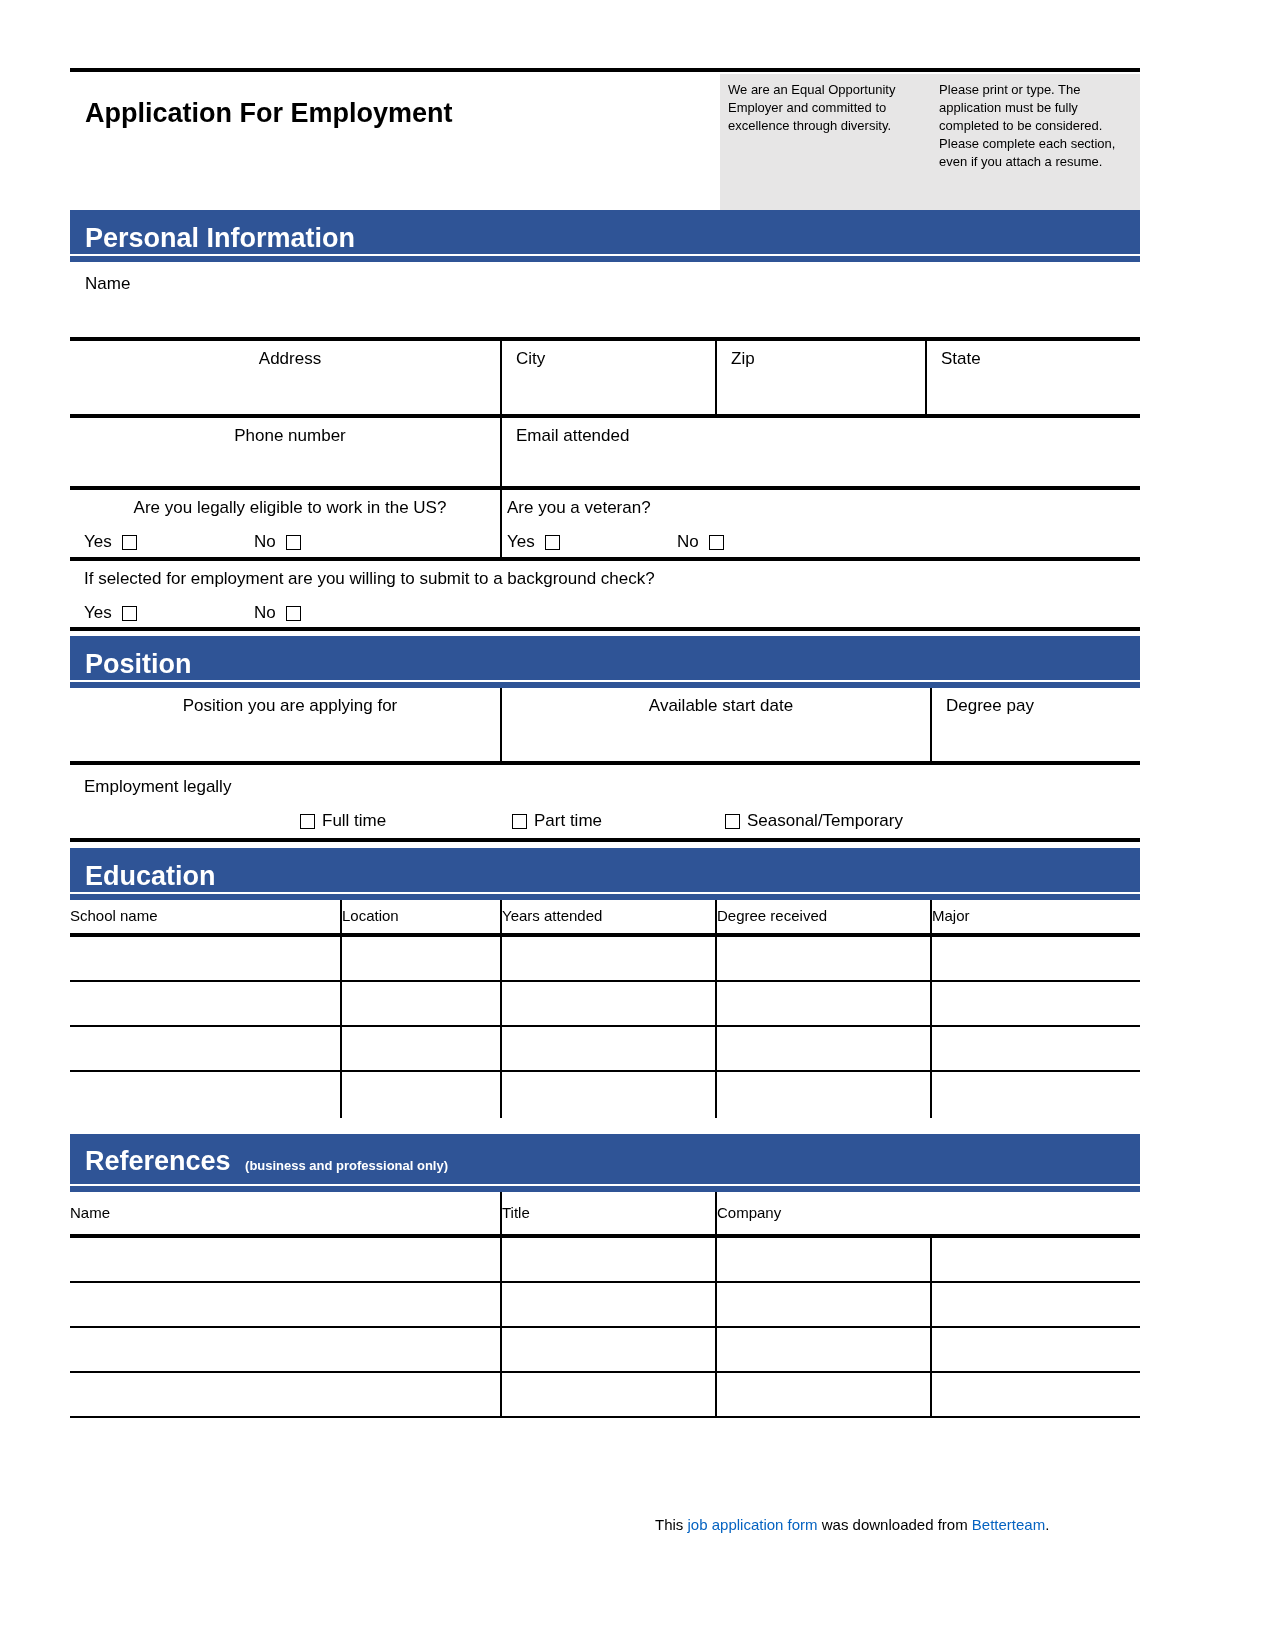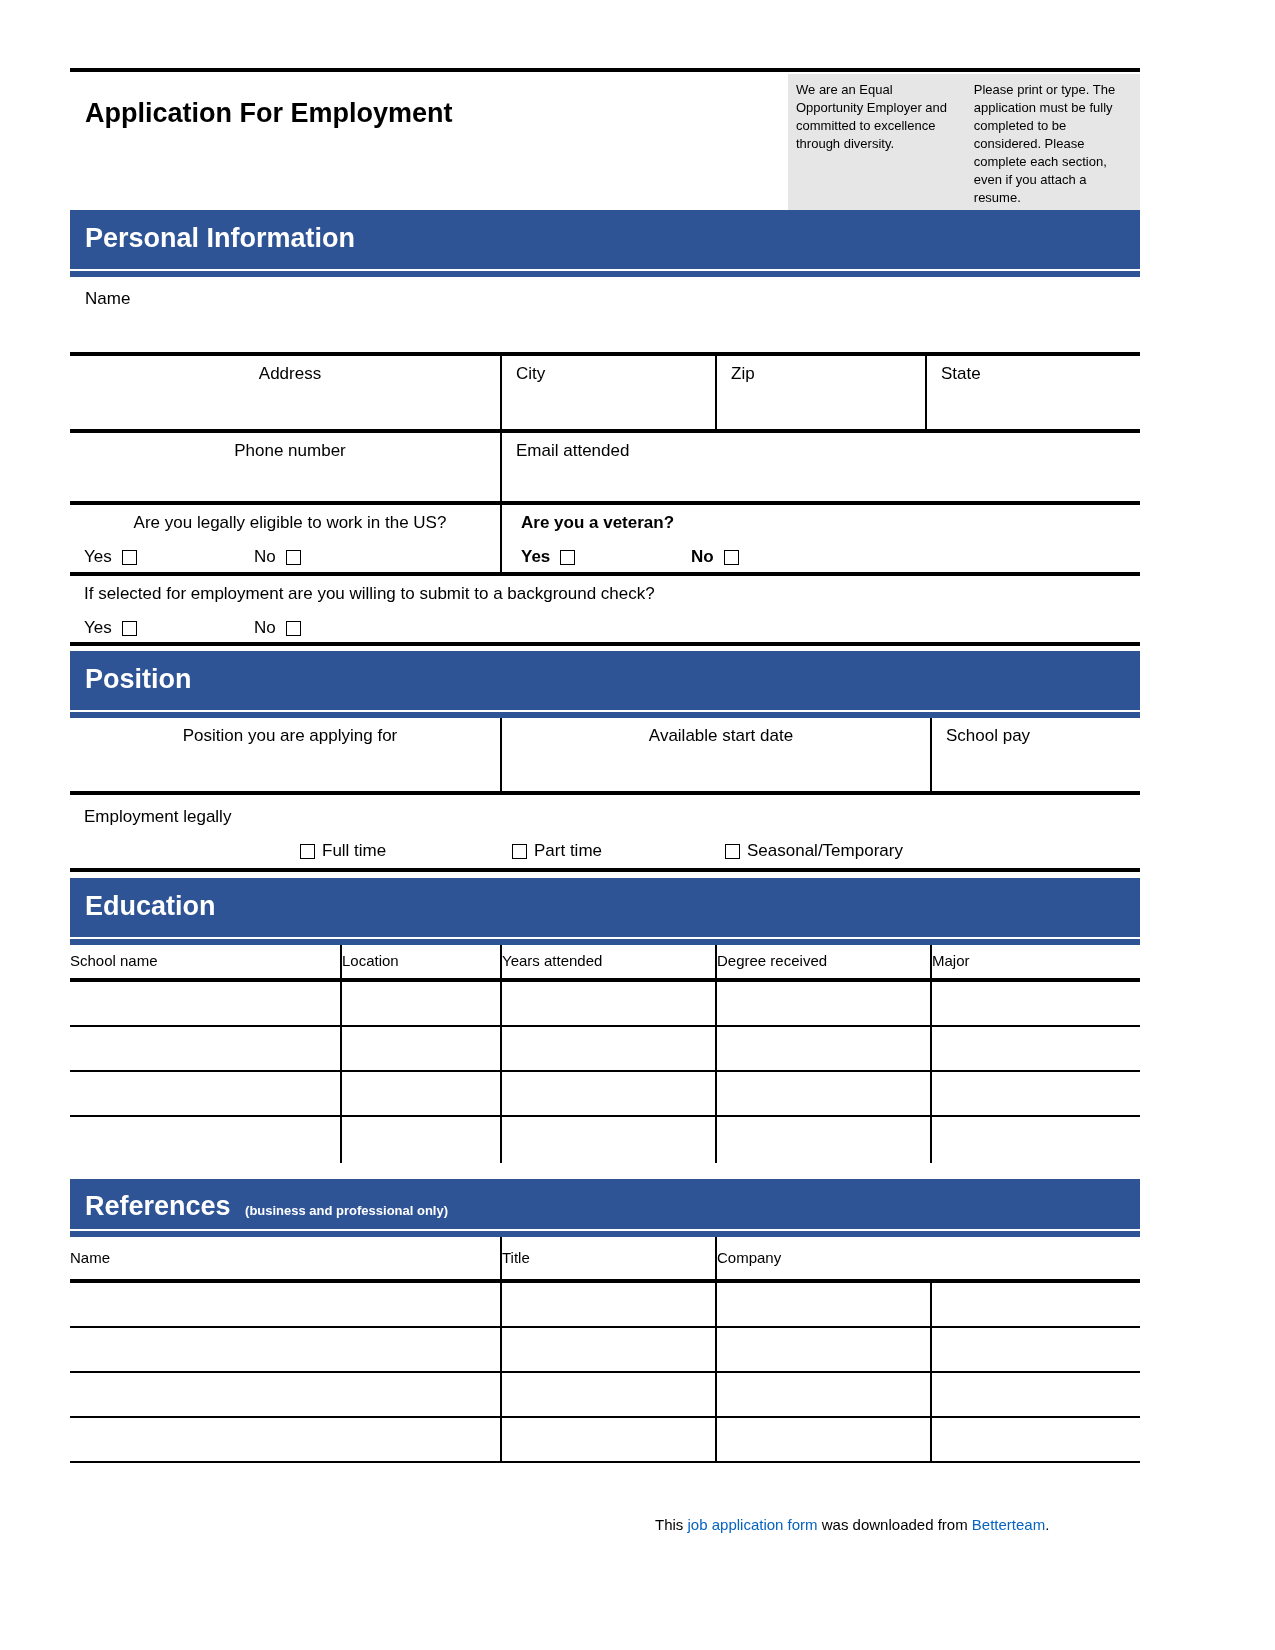--- a/index.html
+++ b/index.html
@@ -4,37 +4,37 @@
 <style>
   * { margin:0; padding:0; box-sizing:border-box; }
   body { background:#ffffff; font-family:"Liberation Sans", sans-serif; color:#000; }
   .page { position:relative; width:1275px; height:1650px; background:#fff; overflow:hidden; }
   .content { position:absolute; left:70px; top:0; width:1070px; }
 
   .top-rule { margin-top:68px; border-top:4px solid #000; height:0; }
 
   .header { display:flex; justify-content:space-between; height:138px; }
   .title { font-size:27px; font-weight:bold; margin:26px 0 0 15px; }
-  .notice-box { width:352px; background:#e7e6e6; margin-top:2px; padding:7px 8px 10px 8px; display:flex; gap:26px; align-items:flex-start; }
+  .notice-box { width:420px; background:#e7e6e6; margin-top:2px; padding:7px 8px 10px 8px; display:flex; gap:26px; align-items:flex-start; }
   .notice { font-size:13px; line-height:1.38; }
   .notice.left { width:190px; }
   .notice.right { width:198px; }
 
-  .section-bar { position:relative; height:67px; background:#2f5496; color:#fff; padding:13px 0 0 15px; }
+  .section-bar { position:relative; height:52px; background:#2f5496; color:#fff; padding:13px 0 0 15px; }
   .section-bar::after { content:""; position:absolute; left:0; right:0; bottom:6px; height:2px; background:#fff; }
   .bar-title { font-size:27px; font-weight:bold; }
   .bar-qualifier { font-size:13px; font-weight:bold; margin-left:10px; }
   .section-bar.refs { height:58px; padding-top:12px; }
 
   .name-row { height:75px; padding:12px 0 0 15px; font-size:17px; }
 
   .grid-row { display:flex; align-items:stretch; }
   .cell { padding:8px 4px 0 14px; font-size:17px; }
   .cell + .cell { border-left:2px solid #000; }
-  .cell.tight { padding-left:19px;font-weight:bold; }
+  .cell.tight { padding-left:5px; }
 
   .w430 { width:430px;text-align:center; } .w640 { width:640px; } .w215 { width:215px; } .w210 { width:210px; }
   .w270 { width:270px; } .w160 { width:160px; }
 
   .row-a { border-top:4px solid #000; height:77px; }
   .row-b { border-top:4px solid #000; height:72px; }
   .row-c { border-top:4px solid #000; height:71px; }
   .row-d { border-top:4px solid #000; border-bottom:4px solid #000; height:74px; padding:8px 0 0 14px; font-size:17px; margin-bottom:5px; }
 
   .yn-line { display:flex; margin-top:14px; }
@@ -141,21 +141,21 @@
       </div>
     </div>
 
     <div class="section-bar">
       <span class="bar-title">Position</span>
     </div>
 
     <div class="grid-row position-row">
       <div class="cell w430"><span>Position you are applying for</span></div>
       <div class="cell w430"><span>Available start date</span></div>
-      <div class="cell w210"><span>School pay</span></div>
+      <div class="cell w210"><span>Degree pay</span></div>
     </div>
 
     <div class="employment-block">
       <span>Employment legally</span>
       <span class="emp-option opt1">
         <span class="checkbox"></span>
         <span>Full time</span>
       </span>
       <span class="emp-option opt2">
         <span class="checkbox"></span>

